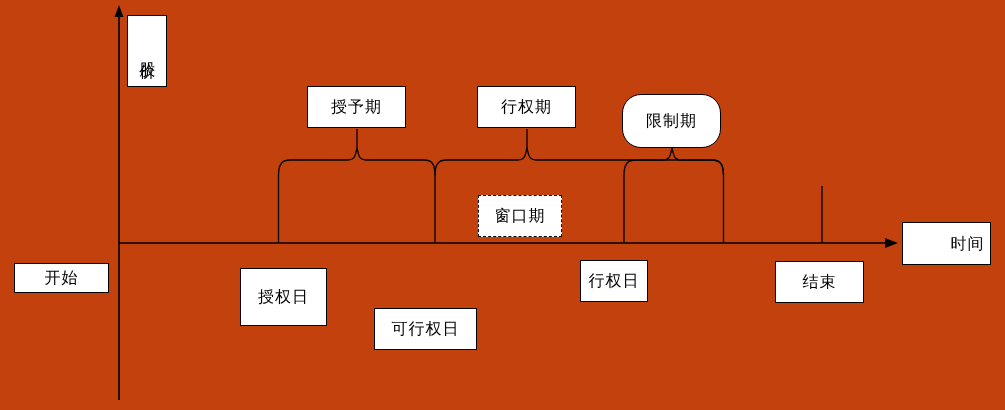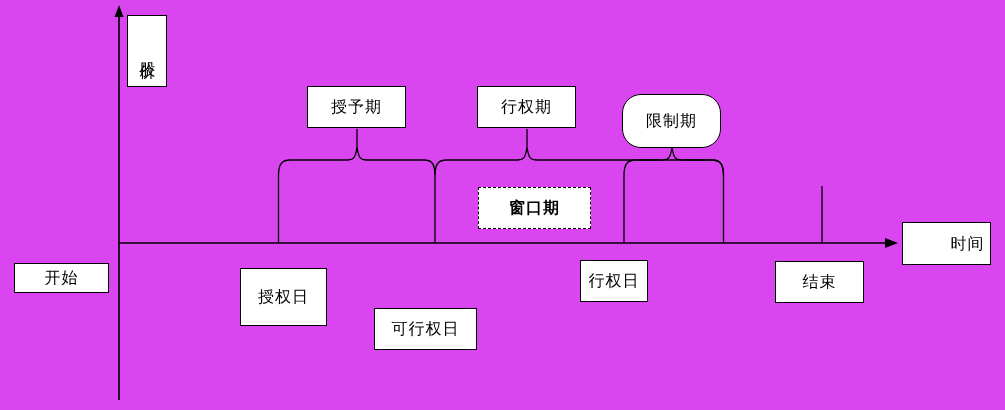--- a/index.html
+++ b/index.html
@@ -7,21 +7,21 @@
     padding: 0;
     background: #ffffff;
   }
   body {
     font-family: "Liberation Sans", "DejaVu Sans", sans-serif;
   }
   #stage {
     position: relative;
     width: 1005px;
     height: 410px;
-    background: #d946ef;
+    background: #c2410c;
     overflow: hidden;
   }
   .box {
     position: absolute;
     box-sizing: border-box;
     border: 1px solid #000000;
     background: #ffffff;
     display: flex;
     align-items: center;
     justify-content: center;
@@ -101,21 +101,21 @@
   </svg>
 
   <div class="box vertical" style="left:127px; top:15px; width:40px; height:72px;">股价</div>
 
   <div class="box" style="left:307px; top:86px; width:99px; height:42px;">授予期</div>
 
   <div class="box" style="left:477px; top:86px; width:99px; height:42px;">行权期</div>
 
   <div class="box" style="left:622px; top:94px; width:99px; height:54px;border-radius:19px;">限制期</div>
 
-  <div class="box dashed" style="left:478px; top:187px; width:113px; height:42px;font-weight:bold;">窗口期</div>
+  <div class="box dashed" style="left:478px; top:195px; width:84px; height:42px;">窗口期</div>
 
   <div class="box" style="left:14px; top:263px; width:95px; height:30px;">开始</div>
 
   <div class="box" style="left:240px; top:260px; width:87px; height:58px;margin-top:8px;">授权日</div>
 
   <div class="box" style="left:374px; top:260px; width:103px; height:42px;margin-top:48px;">可行权日</div>
 
   <div class="box" style="left:580px; top:260px; width:68px; height:42px;">行权日</div>
 
   <div class="box" style="left:775px; top:261px; width:89px; height:42px;">结束</div>

